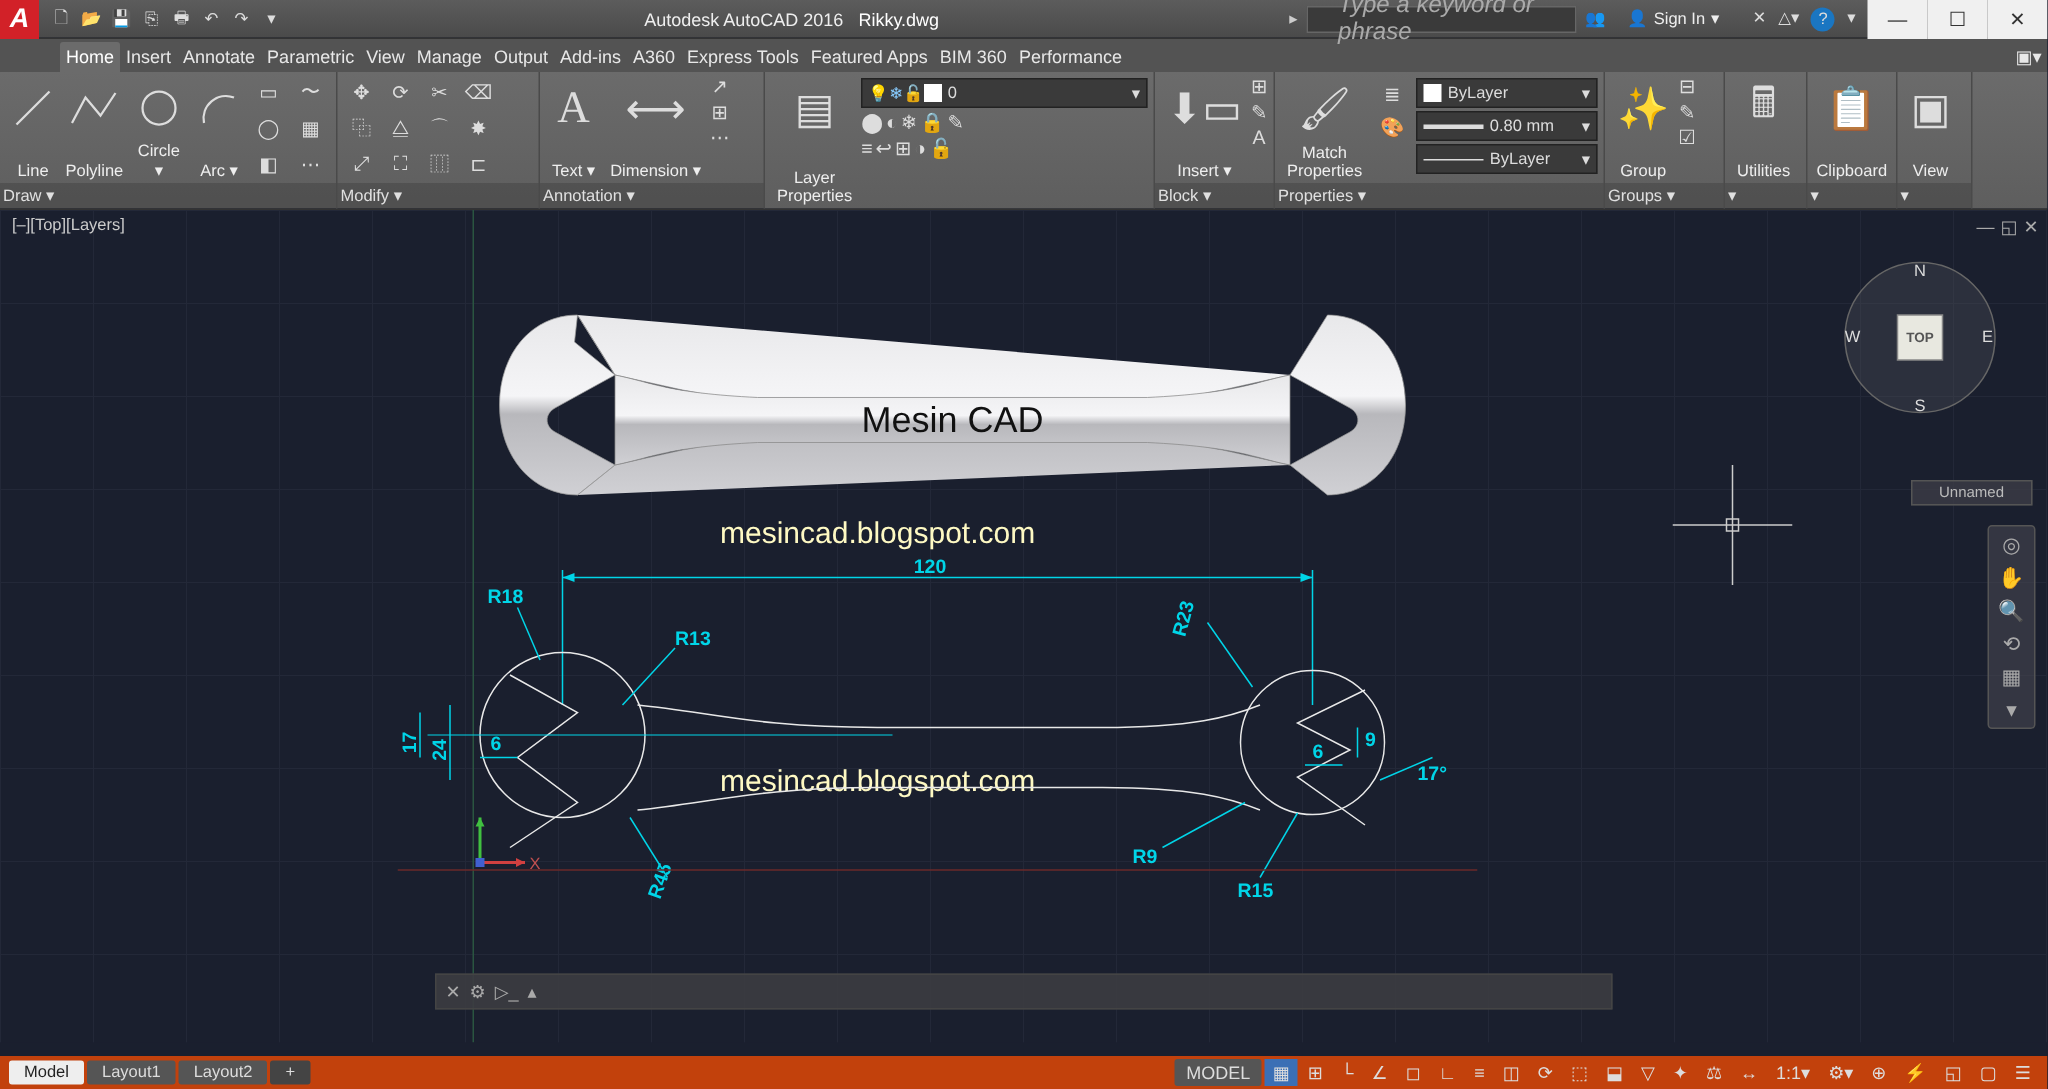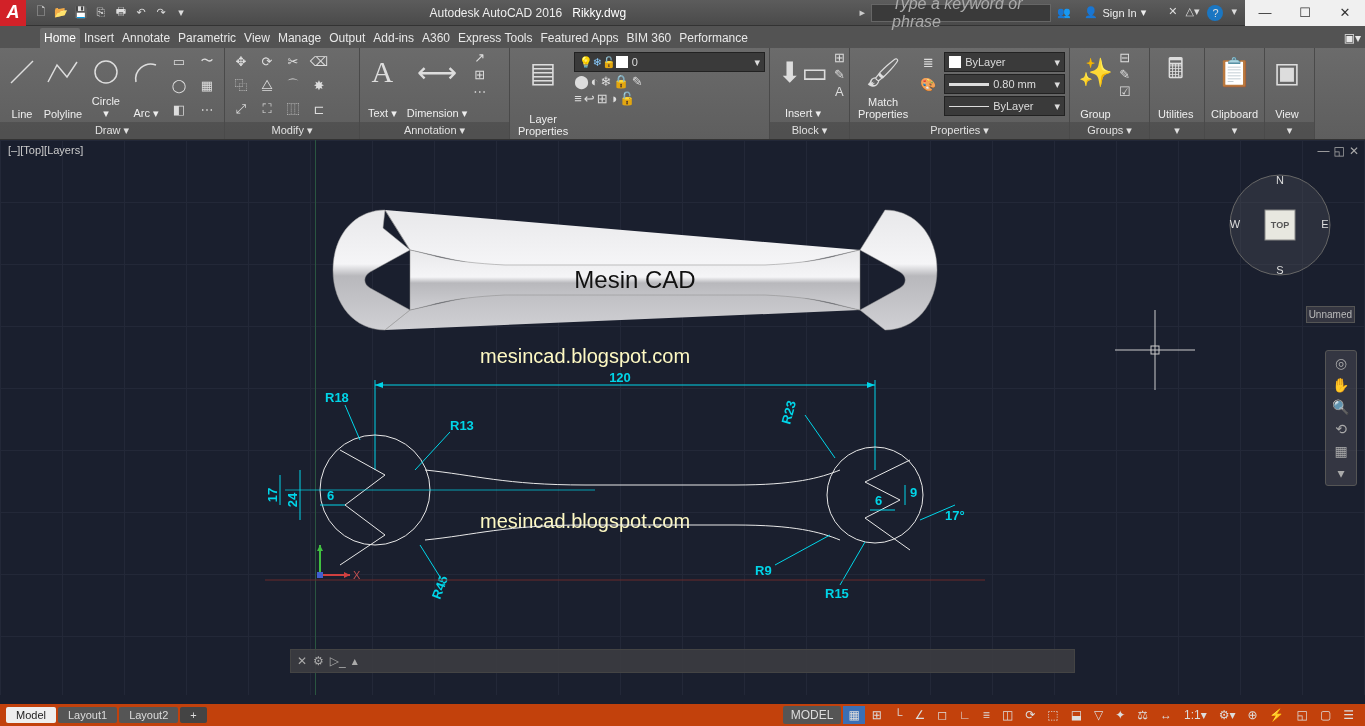--- a/index.html
+++ b/index.html
@@ -14,40 +14,40 @@
 .signin{padding:0 8px;color:#eee;display:flex;align-items:center;gap:4px}
 .title-icons{display:flex;gap:8px;padding:0 8px;color:#ddd}
 .win-btns{display:flex;gap:0;margin-left:auto}
 .win-btn{width:40px;height:26px;display:flex;align-items:center;justify-content:center;color:#333;font-size:13px;background:#f0f0f0;cursor:pointer}
 .ribbon-tabs{height:22px;background:#535353;display:flex;align-items:end;padding-left:40px}
 .ribbon-tab{padding:3px 4px;color:#e8e8e8;font-size:12px;cursor:pointer;border-radius:2px 2px 0 0}
 .ribbon-tab.active{background:#6b6b6b;color:#fff}
 .ribbon{height:92px;background:linear-gradient(#6b6b6b,#5e5e5e);display:flex;border-bottom:1px solid #333}
 .panel{border-right:1px solid #4a4a4a;display:flex;flex-direction:column;padding:2px 4px 0 4px;position:relative}
 .panel-body{display:flex;gap:2px;flex:1}
-.panel-title{text-align:center;font-size:11px;color:#e0e0e0;padding:2px;background:rgba(0,0,0,0.15);margin:0 -4px;cursor:pointer}
+.panel-title{text-align:left;font-size:11px;color:#e0e0e0;padding:2px;background:rgba(0,0,0,0.15);margin:0 -4px;cursor:pointer}
 .big-btn{display:flex;flex-direction:column;align-items:center;justify-content:space-between;padding:2px 4px;cursor:pointer;min-width:36px}
 .big-btn .icon{font-size:28px;color:#ddd;height:40px;display:flex;align-items:center}
 .big-btn .lbl{font-size:11px;color:#eee;text-align:center}
 .icon-grid{display:grid;grid-template-columns:repeat(3,24px);grid-auto-rows:22px;gap:2px}
 .icon-grid.cols4{grid-template-columns:repeat(4,24px)}
 .sm-btn{display:flex;align-items:center;justify-content:center;color:#ddd;font-size:13px;cursor:pointer}
 .combo{height:20px;background:#3a3a3a;border:1px solid #222;display:flex;align-items:center;padding:0 4px;color:#ddd;font-size:11px;cursor:pointer}
 .combo .sw{width:12px;height:12px;background:#fff;margin-right:4px}
 .combo .arr{margin-left:auto}
 svg{display:block}
 .canvas-area{position:relative;height:555px;background:#1a1f2e;overflow:hidden}
 .grid-bg{position:absolute;inset:0;background-image:linear-gradient(#232838 1px,transparent 1px),linear-gradient(90deg,#232838 1px,transparent 1px);background-size:62px 62px}
 .view-label{position:absolute;top:4px;left:8px;color:#ccc;font-size:11px}
 .doc-controls{position:absolute;top:4px;right:6px;display:flex;gap:4px;color:#aaa}
 .doc-controls span{cursor:pointer;font-size:12px}
 .viewcube{position:absolute;top:30px;right:30px;width:110px;height:110px}
 .navbar{position:absolute;right:8px;top:210px;width:32px;background:rgba(70,70,80,0.6);border:1px solid #555;border-radius:3px;padding:4px 0;display:flex;flex-direction:column;gap:6px;align-items:center}
 .navbar span{color:#aaa;font-size:14px;cursor:pointer}
-.ucs-label{position:absolute;right:10px;top:166px;background:rgba(60,60,70,0.8);padding:2px 2px;color:#bbb;font-size:10px;border:1px solid #555}
+.ucs-label{position:absolute;right:10px;top:180px;background:rgba(60,60,70,0.8);padding:2px 18px;color:#bbb;font-size:10px;border:1px solid #555}
 .cmd-line{position:absolute;bottom:22px;left:290px;right:290px;height:24px;background:rgba(60,60,65,0.9);border:1px solid #444;display:flex;align-items:center;gap:6px;padding:0 6px}
 .cmd-line .cl-btn{color:#aaa;font-size:12px;cursor:pointer}
 .cmd-line input{flex:1;background:transparent;border:none;color:#999;font-family:monospace;font-size:12px;font-style:italic}
 .status-bar{position:absolute;bottom:0;left:0;right:0;height:22px;background:#c2410c;display:flex;align-items:center}
 .model-tabs{display:flex;align-items:center;gap:2px;padding:0 6px}
 .model-tab{padding:2px 10px;background:#555;color:#ddd;font-size:11px;cursor:pointer;border-radius:2px}
 .model-tab.active{background:#eee;color:#222}
 .status-right{margin-left:auto;display:flex;align-items:center;gap:2px;padding:0 6px}
 .sb-btn{padding:2px 5px;color:#ddd;font-size:12px;cursor:pointer}
 .sb-model{background:#555;padding:2px 8px;border-radius:2px}

